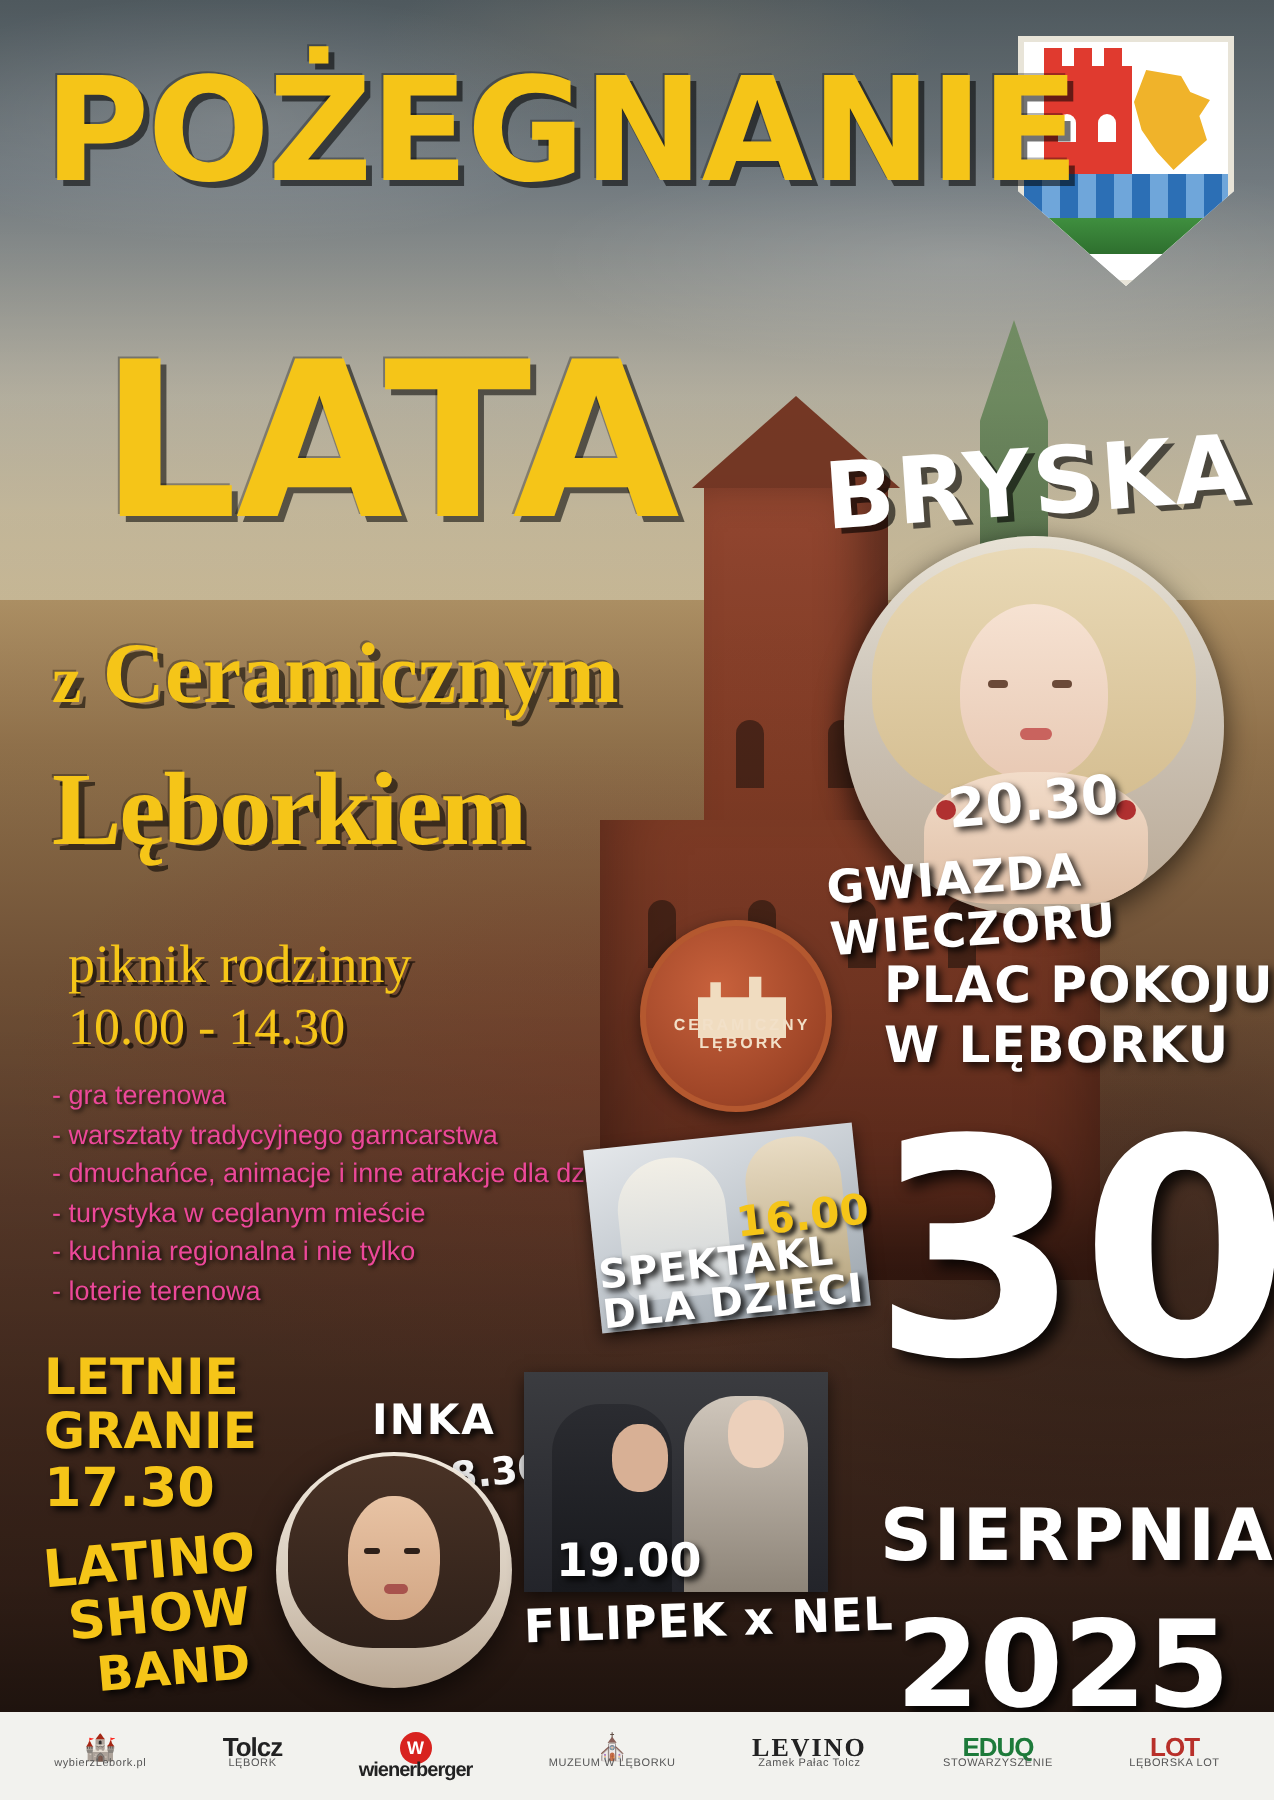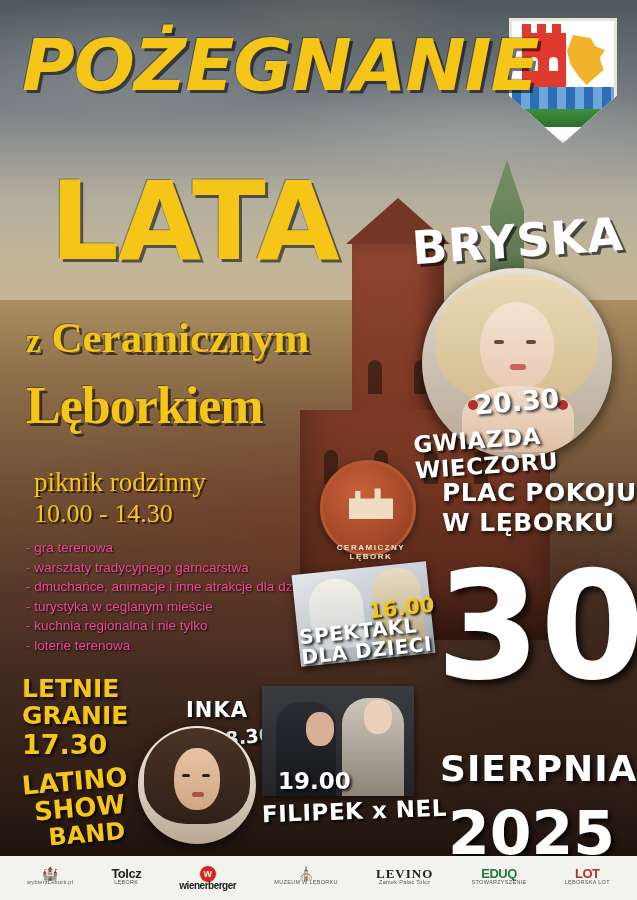--- a/index.html
+++ b/index.html
@@ -109,21 +109,20 @@
   .t-yellow {
     color: #f5c518;
     text-shadow: 3px 3px 0 rgba(0,0,0,.55), -1px -1px 0 rgba(0,0,0,.3);
     font-weight: bold;
     letter-spacing: -1px;
   }
   #title1 {
     position: absolute; left: 22px; top: 30px; width: 560px;
     font-size: 72px; line-height: 70px;
     font-family: "DejaVu Sans", sans-serif;
-    font-style: italic;
   }
   #title2 {
     position: absolute; left: 50px; top: 168px;
     font-size: 108px; line-height: 108px;
     font-family: "DejaVu Sans", sans-serif;
   }
   #title3 {
     position: absolute; left: 26px; top: 312px; width: 400px;
     font-size: 43px; line-height: 52px;
     font-family: "Liberation Serif", serif;
@@ -165,21 +164,21 @@
     border: 3px solid #b4582f;
     box-shadow: 0 3px 8px rgba(0,0,0,.5);
     color: #f2e0c8;
   }
   .stamp .st-icon {
     position: absolute; left: 26px; top: 22px; width: 44px; height: 34px;
     background: #f0dcc0;
     clip-path: polygon(0 40%, 14% 40%, 14% 18%, 26% 18%, 26% 40%, 58% 40%, 58% 10%, 72% 10%, 72% 40%, 100% 40%, 100% 100%, 0 100%);
   }
   .stamp .st-text {
-    position: absolute; left: 0; top: 80px; width: 96px; text-align: center;
+    position: absolute; left: 0; top: 45px; width: 96px; text-align: center;
     font-size: 8px; letter-spacing: 1.5px; font-weight: bold;
   }
 
   
   #bryska-label {
     position: absolute; left: 412px; top: 218px;
     font-size: 46px; line-height: 46px;
     font-family: "DejaVu Sans", sans-serif;
     font-weight: bold;
     color: #ffffff;

